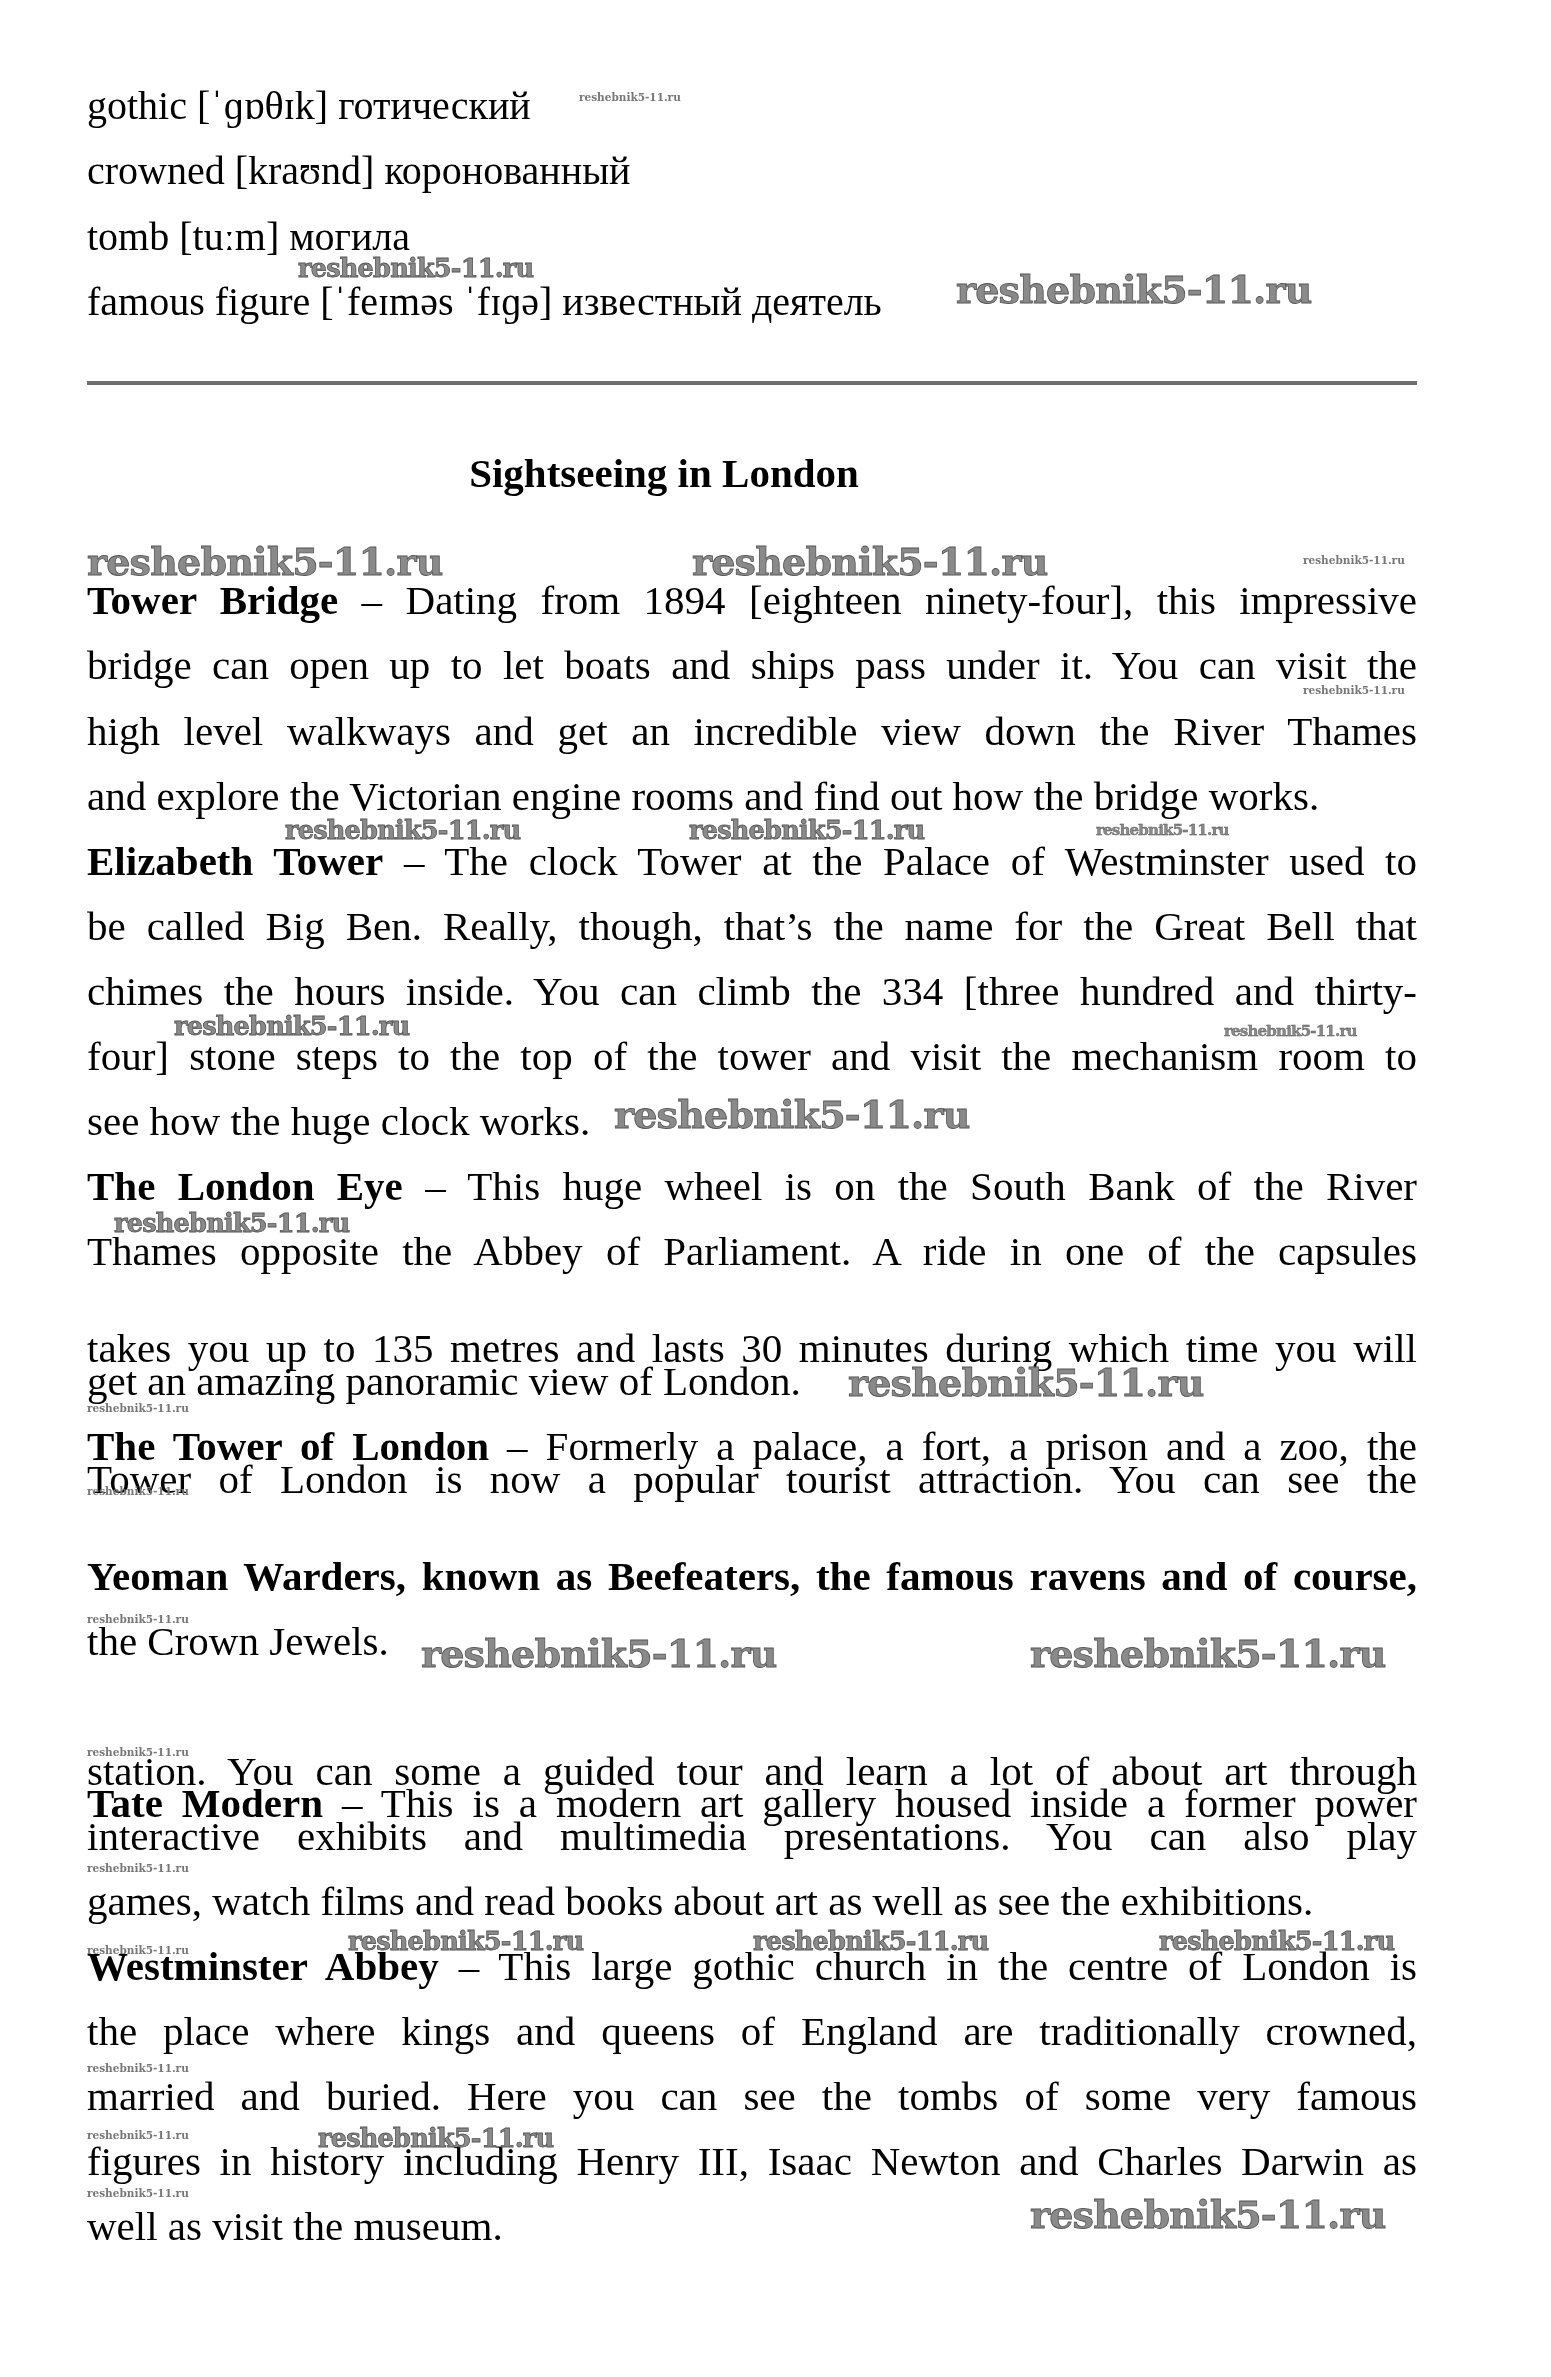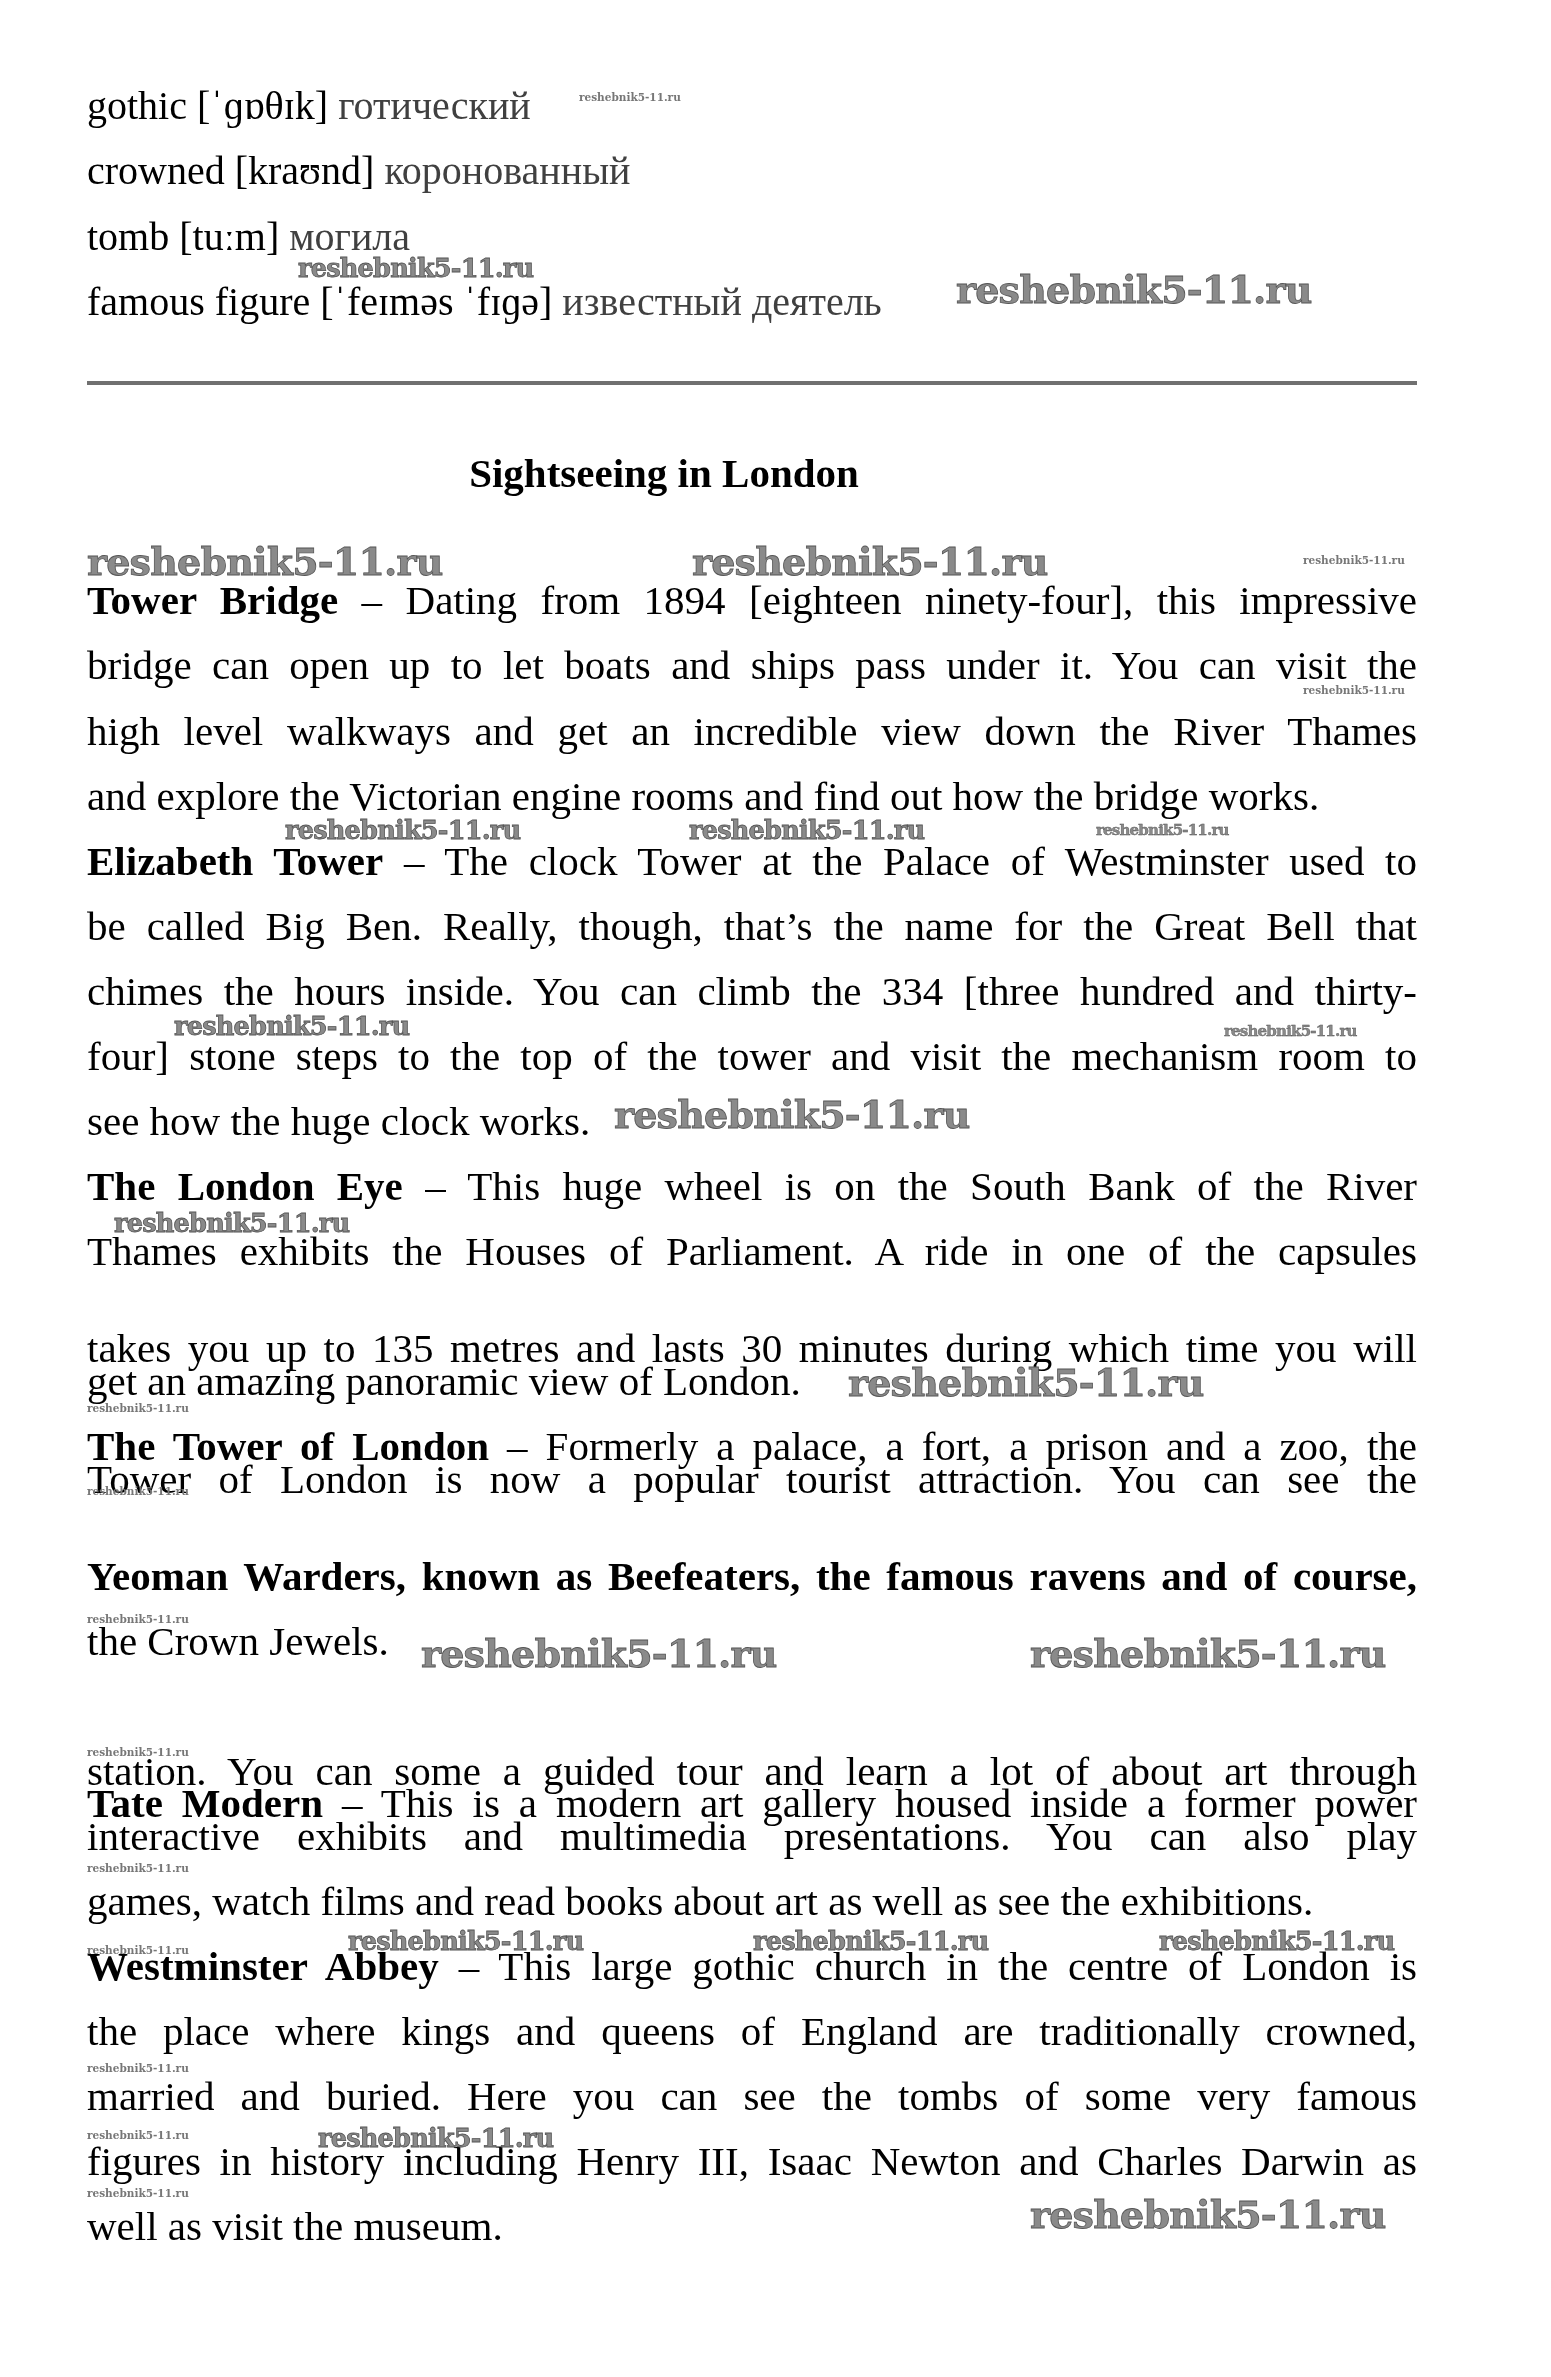--- a/index.html
+++ b/index.html
@@ -1,19 +1,19 @@
 <!DOCTYPE html>
 <html style="font-size:12px"><head>
 <meta charset="utf-8">
 <style>
   html, body { margin: 0; padding: 0; background: #ffffff; }
   body { width: 1551px; height: 2377px; position: relative; overflow: hidden;
          font-family: "Liberation Serif", "DejaVu Serif", serif; color: #000; }
   .vocab-line { position: absolute; left: 87px; font-size: 40px; line-height: 45px; white-space: nowrap; }
-  .vocab-line .ru { color: #404040; }
+  .vocab-line .ru { color: #000000; }
   .rule { position: absolute; left: 87px; width: 1330px; top: 381px; height: 3.8px; background: #707070; }
   .title { position: absolute; left: 0; width: 1328px; top: 448px; text-align: center;
            font-size: 41px; font-weight: bold; line-height: 50px; }
   .line { position: absolute; left: 87px; width: 1330px; font-size: 41px; line-height: 47px;
           white-space: nowrap; text-align: justify; text-align-last: justify; }
   .line.last { text-align-last: left; }
   .line b { font-weight: bold; }
   .wm { position: absolute; white-space: nowrap; font-family: "DejaVu Serif", serif; font-weight: bold;
         color: #8a8a8a; -webkit-text-stroke: 0.8px #555; letter-spacing: -0.8px; line-height: 1; }
   .wm.xs { font-size: 10.5px; -webkit-text-stroke: 0; color: #777; letter-spacing: 0; }
@@ -53,21 +53,21 @@
     <div class="line" style="top: 577px;"><b>Tower Bridge</b><span> – Dating from 1894 [eighteen ninety-four], this impressive</span></div>
     <div class="line" style="top: 642px;"><span>bridge can open up to let boats and ships pass under it. You can visit the</span></div>
     <div class="line" style="top: 708px;"><span>high level walkways and get an incredible view down the River Thames</span></div>
     <div class="line last" style="top: 773px;"><span>and explore the Victorian engine rooms and find out how the bridge works.</span></div>
     <div class="line" style="top: 838px;"><b>Elizabeth Tower</b><span> – The clock Tower at the Palace of Westminster used to</span></div>
     <div class="line" style="top: 903px;"><span>be called Big Ben. Really, though, that’s the name for the Great Bell that</span></div>
     <div class="line" style="top: 968px;"><span>chimes the hours inside. You can climb the 334 [three hundred and thirty-</span></div>
     <div class="line" style="top: 1033px;"><span>four] stone steps to the top of the tower and visit the mechanism room to</span></div>
     <div class="line last" style="top: 1098px;"><span>see how the huge clock works.</span></div>
     <div class="line" style="top: 1163px;"><b>The London Eye</b><span> – This huge wheel is on the South Bank of the River</span></div>
-    <div class="line" style="top: 1228px;"><span>Thames exhibits the Houses of Parliament. A ride in one of the capsules</span></div>
+    <div class="line" style="top: 1228px;"><span>Thames opposite the Abbey of Parliament. A ride in one of the capsules</span></div>
     <div class="line" style="top: 1293px; margin-top: 32px;"><span>takes you up to 135 metres and lasts 30 minutes during which time you will</span></div>
     <div class="line last" style="top: 1358px;"><span>get an amazing panoramic view of London.</span></div>
     <div class="line" style="top: 1423px;"><b>The Tower of London</b><span> – Formerly a palace, a fort, a prison and a zoo, the</span></div>
     <div class="line" style="top: 1456px;"><span>Tower of London is now a popular tourist attraction. You can see the</span></div>
     <div class="line" style="top: 1553px; font-weight: bold;"><span>Yeoman Warders, known as Beefeaters, the famous ravens and of course,</span></div>
     <div class="line last" style="top: 1618px;"><span>the Crown Jewels.</span></div>
     <div class="line" style="top: 1780px;"><b>Tate Modern</b><span> – This is a modern art gallery housed inside a former power</span></div>
     <div class="line" style="top: 1748px;"><span>station. You can some a guided tour and learn a lot of about art through</span></div>
     <div class="line" style="top: 1813px;"><span>interactive exhibits and multimedia presentations. You can also play</span></div>
     <div class="line last" style="top: 1878px;"><span>games, watch films and read books about art as well as see the exhibitions.</span></div>

